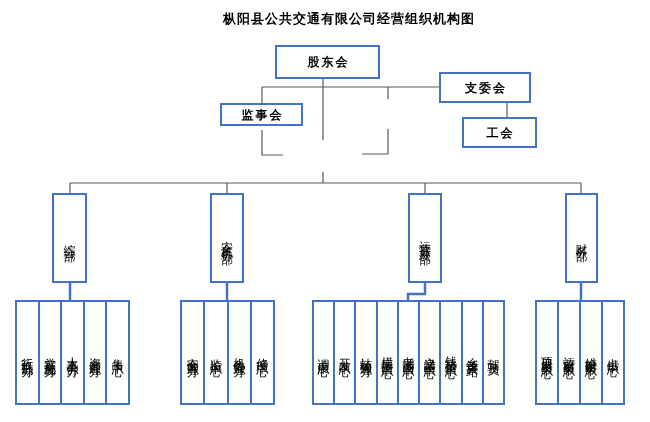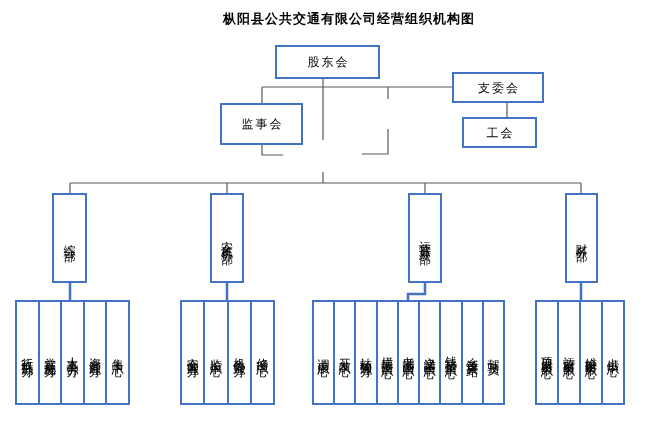--- a/index.html
+++ b/index.html
@@ -34,21 +34,21 @@
     box-sizing: border-box;
     border: 2px solid var(--box_border);
     background: var(--background);
     color: var(--text);
     font-size: 12px;
     line-height: 1;
     display: flex;
     align-items: center;
     justify-content: center;
   }
-  .hbox { letter-spacing: 2px; padding-left: 2px; }
+  .hbox { letter-spacing: 2px; padding-left: 2px; font-weight: bold; }
   .vtext {
     writing-mode: vertical-rl;
     text-orientation: upright;
     letter-spacing: 3px;
   }
   .group {
     position: absolute;
     top: 300px;
     height: 105px;
     display: flex;
@@ -92,22 +92,22 @@
          M227 183 V193
          M425 183 V193
          M581 183 V193"></path>
     <path class="blue-line" d="M70 283 V300
          M227 283 V300
          M425 283 V294 H408 V300
          M581 283 V300"></path>
   </svg>
 
   <div class="node hbox" style="left:275px;top:45px;width:105px;height:34px">股东会</div>
-  <div class="node hbox" style="left:452px;top:72px;width:92px;height:31px">支委会</div>
-  <div class="node hbox" style="left:220px;top:103px;width:83px;height:42px">监事会</div>
+  <div class="node hbox" style="left:439px;top:72px;width:92px;height:31px">支委会</div>
+  <div class="node hbox" style="left:220px;top:103px;width:83px;height:23px">监事会</div>
   <div class="node hbox" style="left:462px;top:117px;width:75px;height:31px">工会</div>
 
   <div class="node vtext" style="left:52px;top:193px;width:35px;height:90px">综合部</div>
   <div class="node vtext" style="left:210px;top:193px;width:34px;height:90px">安全机务部</div>
   <div class="node vtext" style="left:408px;top:193px;width:34px;height:90px">运营开发部</div>
   <div class="node vtext" style="left:565px;top:193px;width:33px;height:90px">财务部</div>
 
   <div class="group" style="left:15px;width:115px">
     <div class="gitem">行政后勤办</div>
     <div class="gitem">党群文秘办</div>

